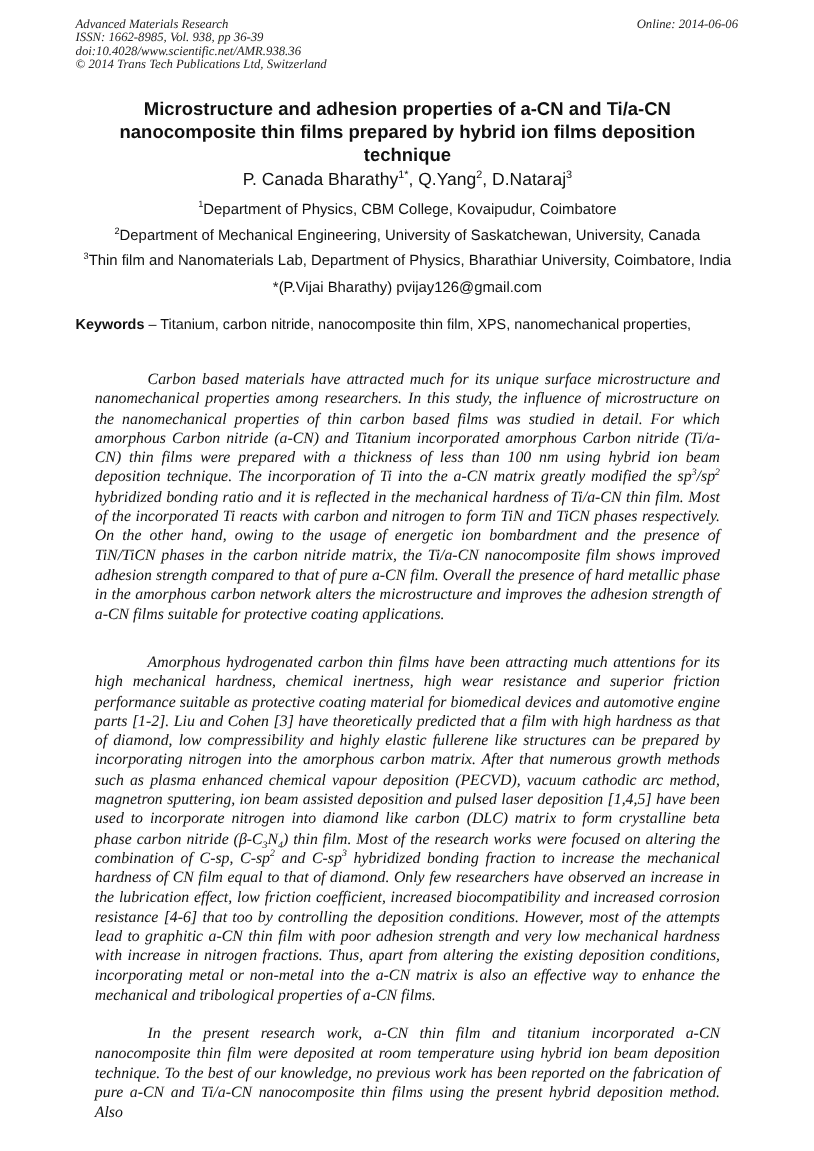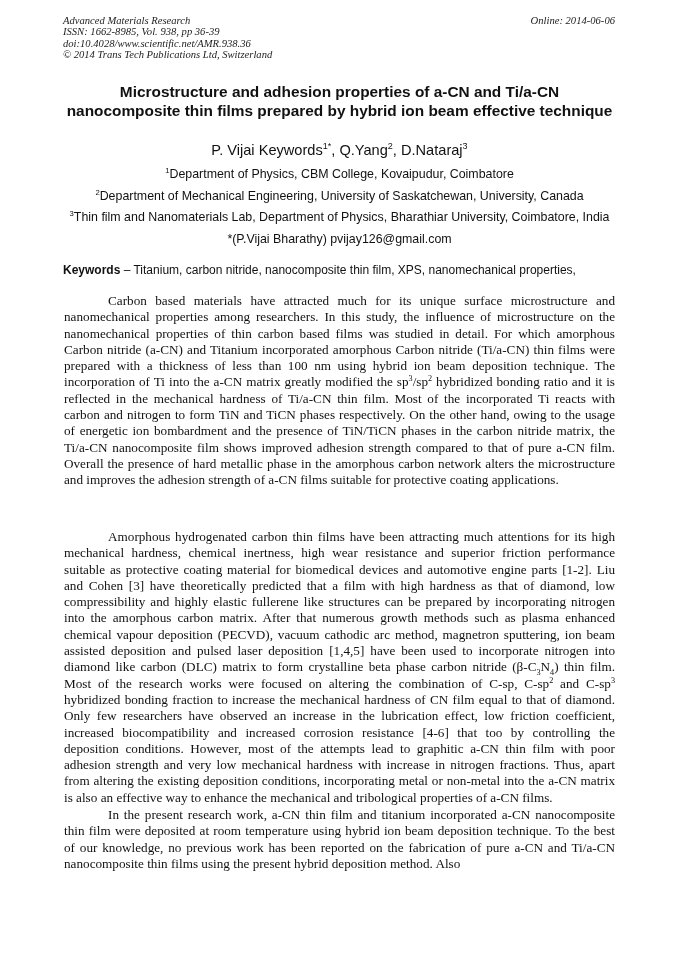--- a/index.html
+++ b/index.html
@@ -8,37 +8,37 @@
   .hdr-right { position:absolute; top:15px; right:63px; font-family:"Liberation Serif", serif; font-style:italic; font-size:10.6px; line-height:11.4px; color:#222; }
   .title { position:absolute; top:82px; left:63px; width:553px; text-align:center; font-family:"Liberation Sans", sans-serif; font-weight:bold; font-size:15.4px; line-height:19.2px; }
   .authors { position:absolute; top:141px; left:63px; width:553px; text-align:center; font-family:"Liberation Sans", sans-serif; font-size:14.6px; line-height:18px; }
   .aff { position:absolute; left:55px; width:569px; text-align:center; font-family:"Liberation Sans", sans-serif; font-size:12.4px; line-height:14px; }
   sup { font-size:0.62em; line-height:0; vertical-align:super; }
   sub { font-size:0.62em; line-height:0; vertical-align:sub; }
   .kw { position:absolute; top:263px; left:63px; width:560px; font-family:"Liberation Sans", sans-serif; font-size:12px; line-height:14px; }
   .kw b { font-weight:bold; }
   .section { position:absolute; left:63px; width:553px; font-family:"Liberation Serif", serif; font-size:13.2px; line-height:16.3px; }
   .section h2 { margin:0; font-size:13.2px; font-weight:bold; line-height:16.3px; }
-  .section p { margin:1px; text-align:justify; text-indent:44px; }
+  .section p { margin:16px; text-align:justify; text-indent:44px;font-style:italic; }
 </style>
 </head>
 <body>
 
 <div class="hdr">
   <div>Advanced Materials Research</div>
   <div>ISSN: 1662-8985, Vol. 938, pp 36-39</div>
   <div>doi:10.4028/www.scientific.net/AMR.938.36</div>
   <div>© 2014 Trans Tech Publications Ltd, Switzerland</div>
 </div>
 <div class="hdr-right">Online: 2014-06-06</div>
 
-<div class="title">Microstructure and adhesion properties of a-CN and Ti/a-CN nanocomposite thin films prepared by hybrid ion beam effective technique</div>
+<div class="title">Microstructure and adhesion properties of a-CN and Ti/a-CN nanocomposite thin films prepared by hybrid ion films deposition technique</div>
 
 <div class="authors">
-  <span>P. Vijai Keywords</span><sup>1*</sup>,
+  <span>P. Canada Bharathy</span><sup>1*</sup>,
   <span>Q.Yang</span><sup>2</sup>,
   <span>D.Nataraj</span><sup>3</sup>
 </div>
 
 <div class="aff" style="top:167px;"><sup>1</sup><span>Department of Physics, CBM College, Kovaipudur, Coimbatore</span></div>
 <div class="aff" style="top:189px;"><sup>2</sup><span>Department of Mechanical Engineering, University of Saskatchewan, University, Canada</span></div>
 <div class="aff" style="top:210px;"><sup>3</sup><span>Thin film and Nanomaterials Lab, Department of Physics, Bharathiar University, Coimbatore, India</span></div>
 <div class="aff" style="top:232px;">*(P.Vijai Bharathy) pvijay126@gmail.com</div>
 
 <div class="kw"><b>Keywords</b><span> – Titanium, carbon nitride, nanocomposite thin film, XPS, nanomechanical properties,</span></div>

